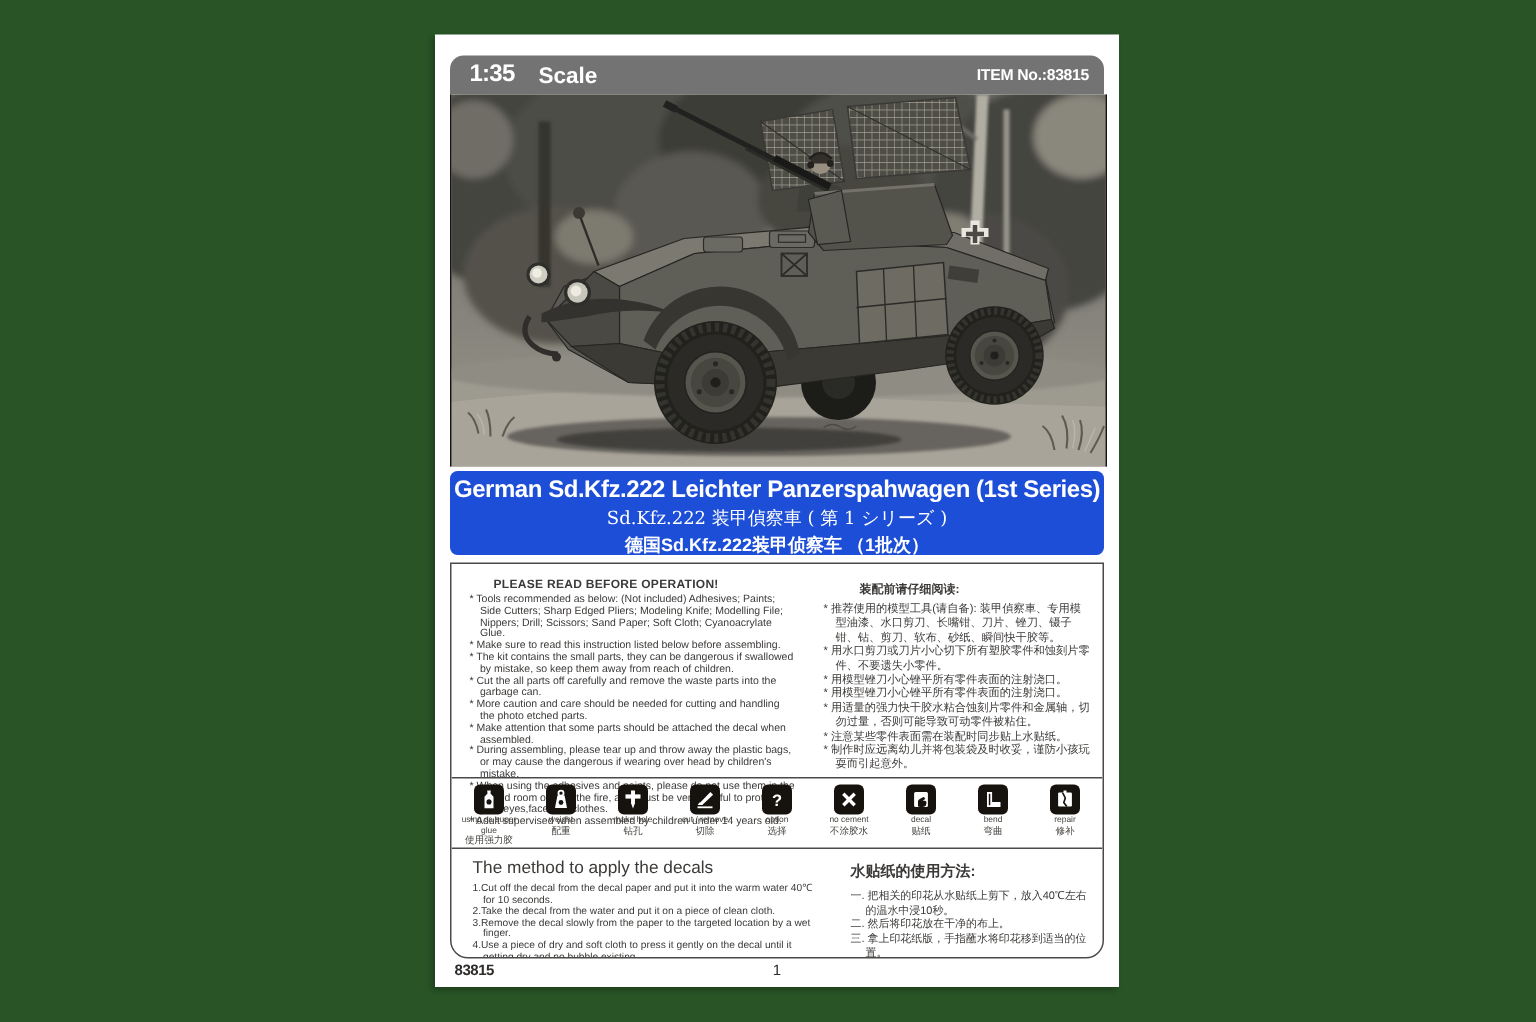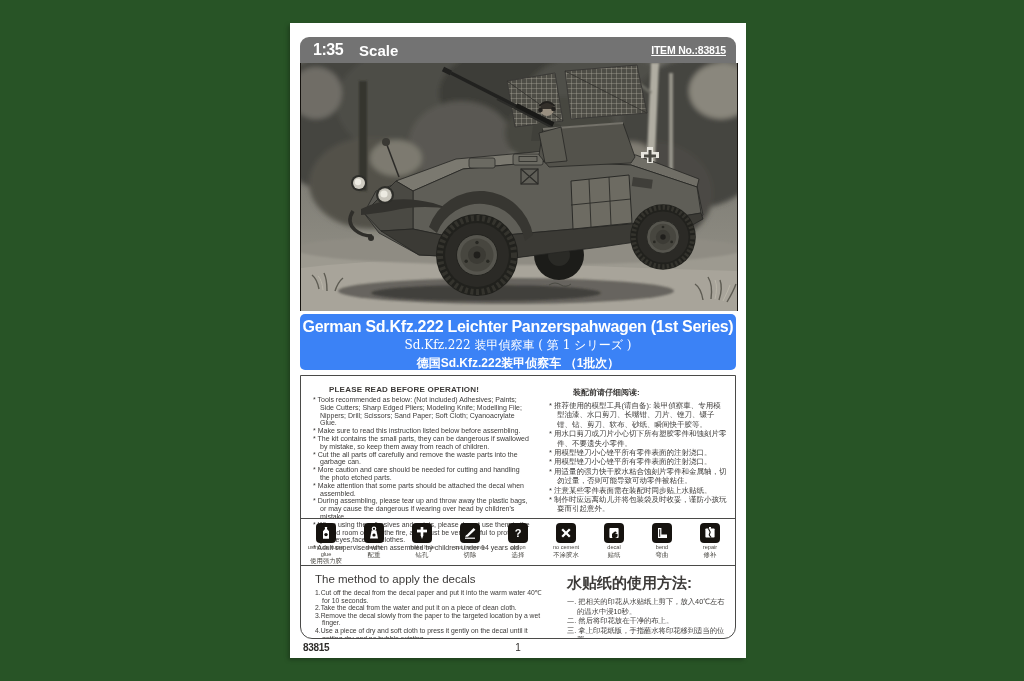--- a/index.html
+++ b/index.html
@@ -14,32 +14,32 @@
     background:#ffffff; box-shadow:-2px 2px 4px rgba(0,0,0,.25);
   }
   
   .topbar {
     position:absolute; left:10px; top:14px; width:436px; height:26px;
     background:#737373; border-radius:9px 9px 0 0;
     color:#fff; display:flex; align-items:center;
   }
   .scale-num { font-size:16px; font-weight:bold; margin-left:13px; letter-spacing:-0.5px; }
   .scale-word { font-size:15px; font-weight:bold; margin-left:16px; }
-  .item-no { margin-left:auto; margin-right:10px; font-size:10.5px; font-weight:bold; letter-spacing:-0.2px;text-decoration:underline; }
+  .item-no { margin-left:auto; margin-right:10px; font-size:10.5px; font-weight:bold; letter-spacing:-0.2px; }
   
   .illo {
     position:absolute; left:10px; top:40px; width:436px; height:248px;
     background:#8a8880; border-left:1px solid #16130f; border-right:1px solid #16130f;
     overflow:hidden;
   }
   .illo svg { display:block; }
   
   .titleblock {
     position:absolute; left:10px; top:291px; width:436px; height:56px;
-    background:#3b82f6; border-radius:5px; color:#fff; text-align:center;
+    background:#1d4ed8; border-radius:5px; color:#fff; text-align:center;
   }
   .title-en { font-size:16px; font-weight:bold; letter-spacing:-0.3px; padding-top:4px; }
   .title-jp { font-family:"DejaVu Serif", serif; font-size:12px; margin-top:1px; }
   .title-cn { font-size:12px; font-weight:bold; margin-top:1px; }
   
   .mainbox {
     position:absolute; left:10px; top:352px; width:434px; height:262px;
     border:1px solid #4a4a48; border-radius:0 0 12px 12px; overflow:hidden;
     color:#3c3a38;
   }
@@ -59,21 +59,21 @@
   .icon-sq {
     width:20px; height:20px; background:#16130f; border-radius:4px;
     margin:0 auto 1px auto; display:flex; align-items:center; justify-content:center;
   }
   .icon-en { font-size:5.6px; line-height:6.5px; color:#46443f; }
   .icon-cn { font-size:6.4px; line-height:7.5px; color:#46443f; }
   .sec-decal { border-top:1px solid #4a4a48; display:flex; height:76px; }
   .decal-en { width:246px; padding:7px 4px 0 14px; box-sizing:border-box; }
   .decal-cn { flex:1; padding:8px 8px 0 20px; box-sizing:border-box; }
   .decal-en-heading { font-size:11.5px; color:#3c3a38; margin-bottom:4px; }
-  .decal-cn-heading { font-size:15px; font-weight:bold; margin-bottom:4px; }
+  .decal-cn-heading { font-size:10px; font-weight:bold; margin-bottom:4px; }
   ol.steps { list-style:none; margin:0; padding:0; }
   .decal-en ol.steps li { font-size:6.8px; line-height:7.6px; padding-left:7px; text-indent:-7px; }
   .decal-cn ol.steps li { font-size:7.3px; line-height:9.6px; padding-left:10px; text-indent:-10px; }
   
   .footer-item { position:absolute; left:13px; top:619px; font-size:10px; font-weight:bold; color:#2e2c2a; letter-spacing:-0.3px; }
   .footer-page { position:absolute; left:0; right:0; top:619px; text-align:center; font-size:10px; color:#2e2c2a; }
 </style>
 </head>
 <body>
 

